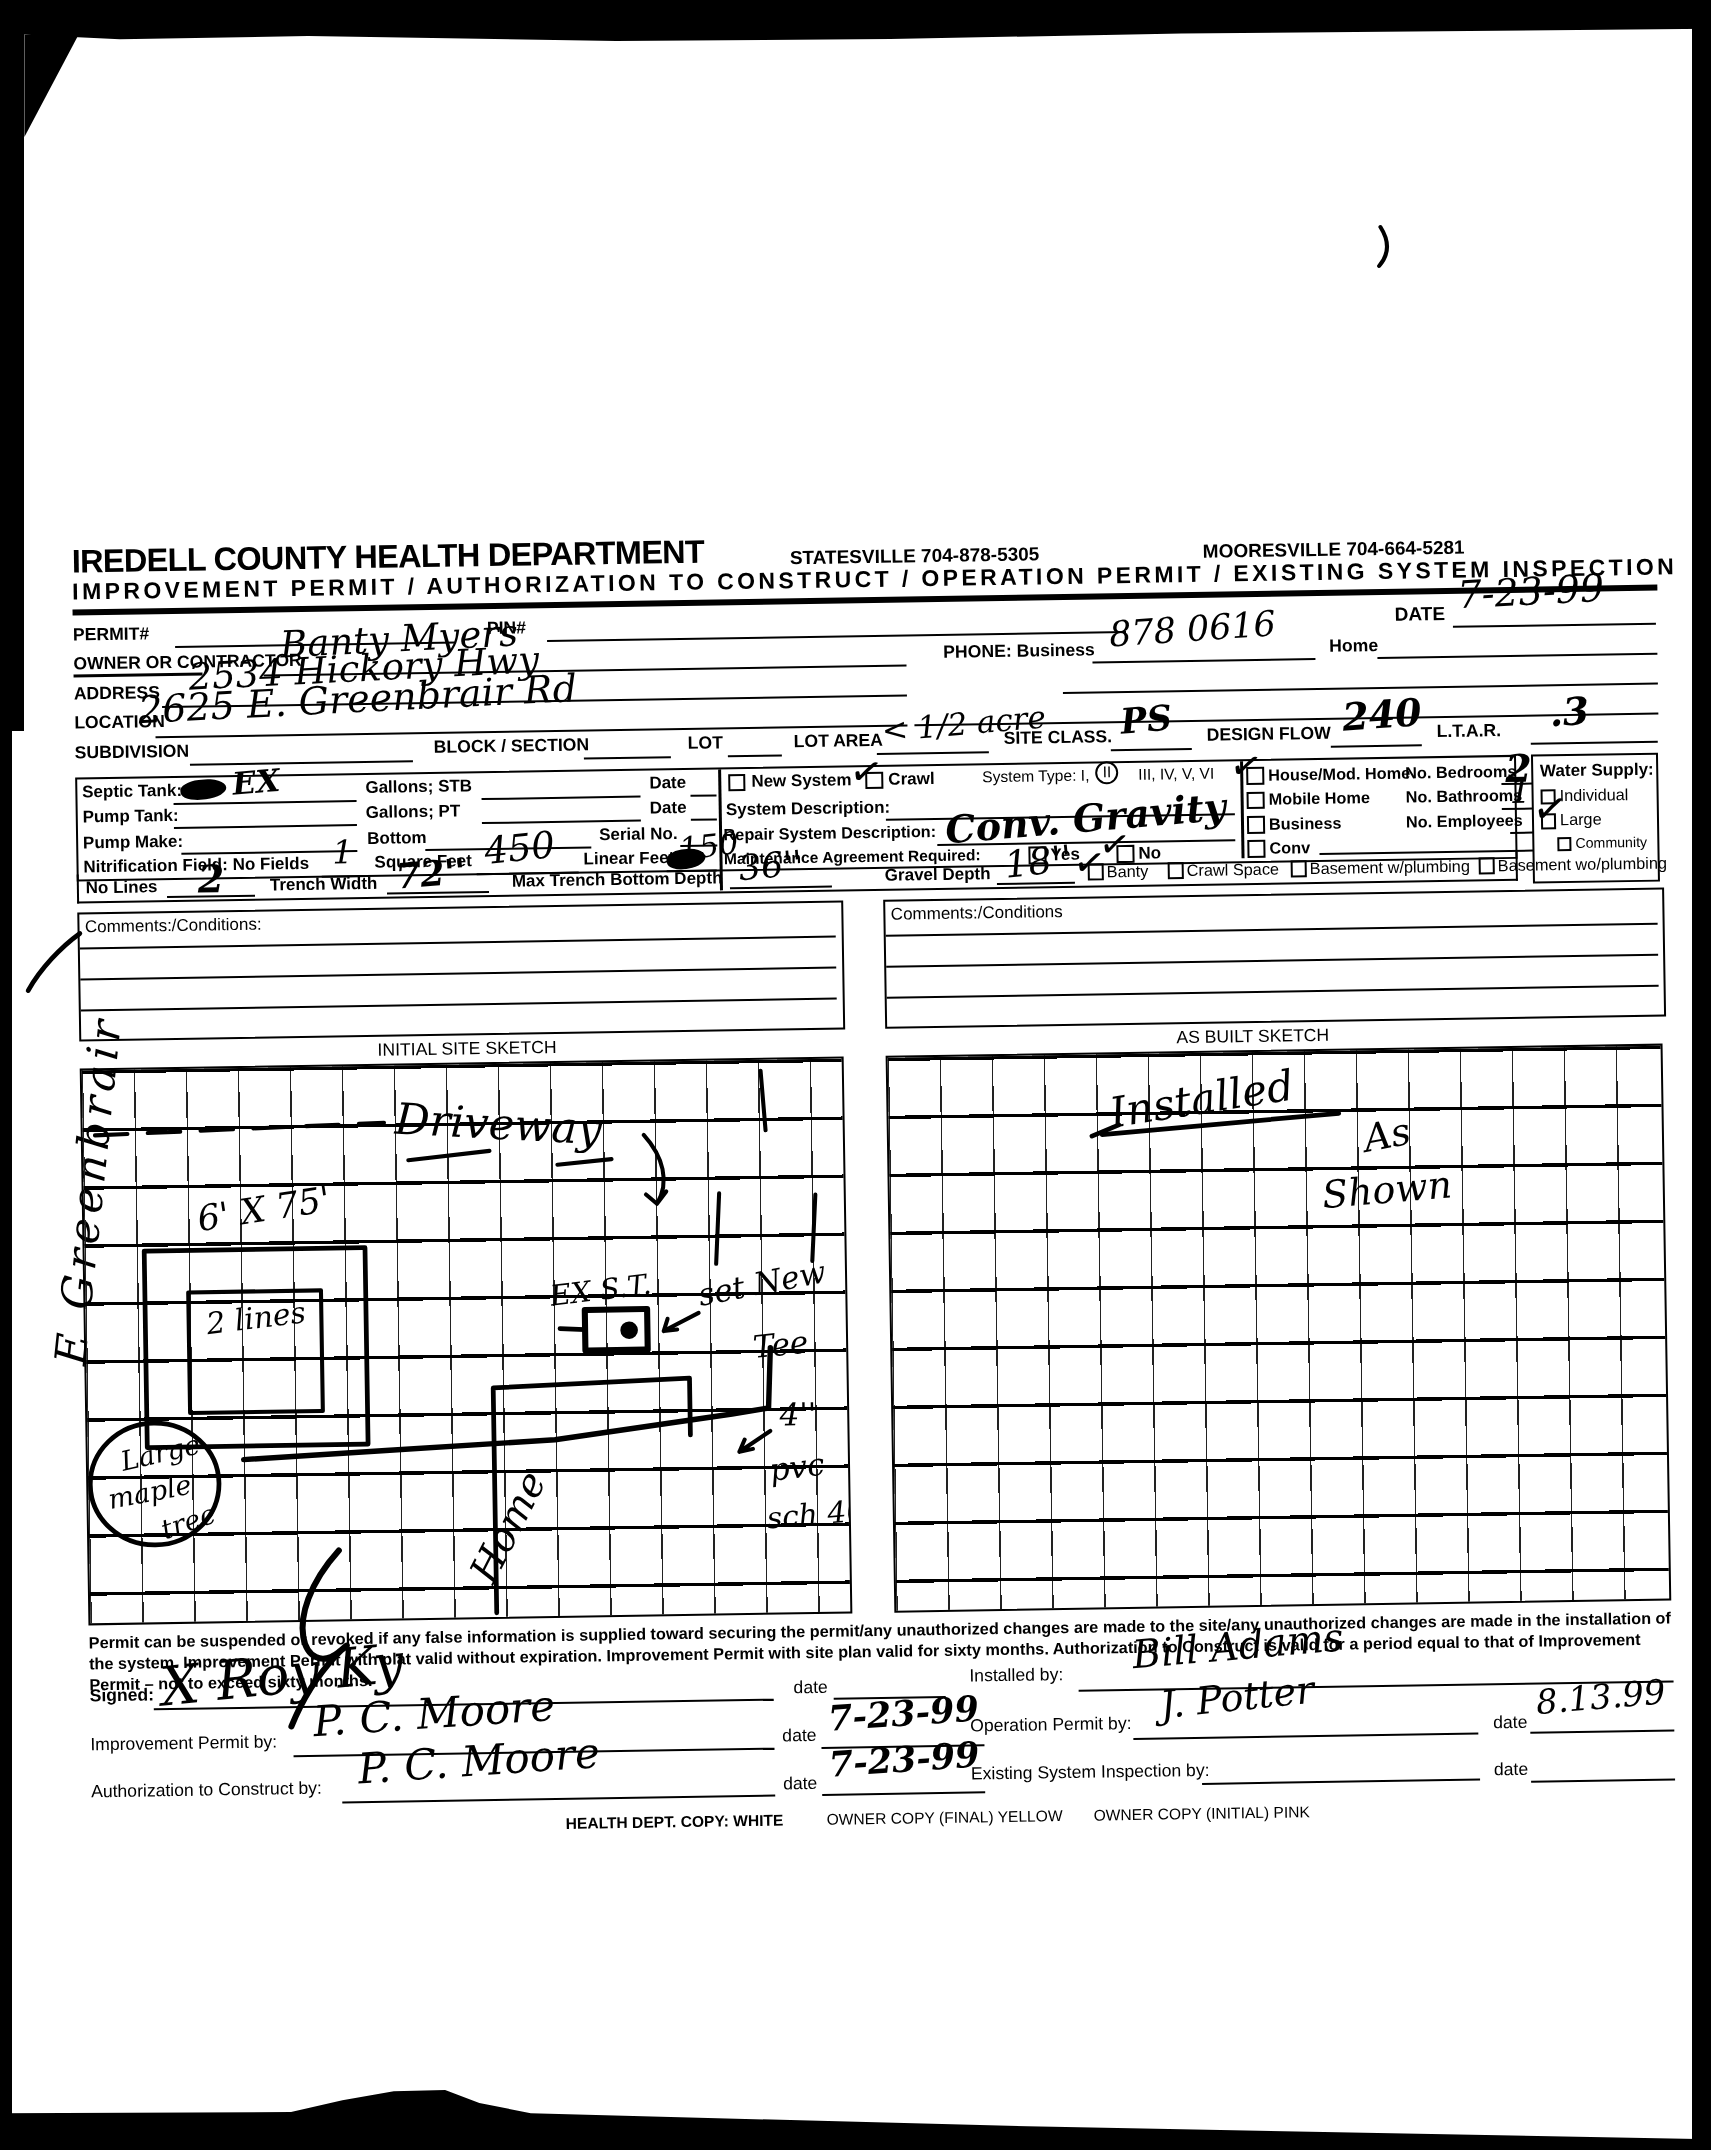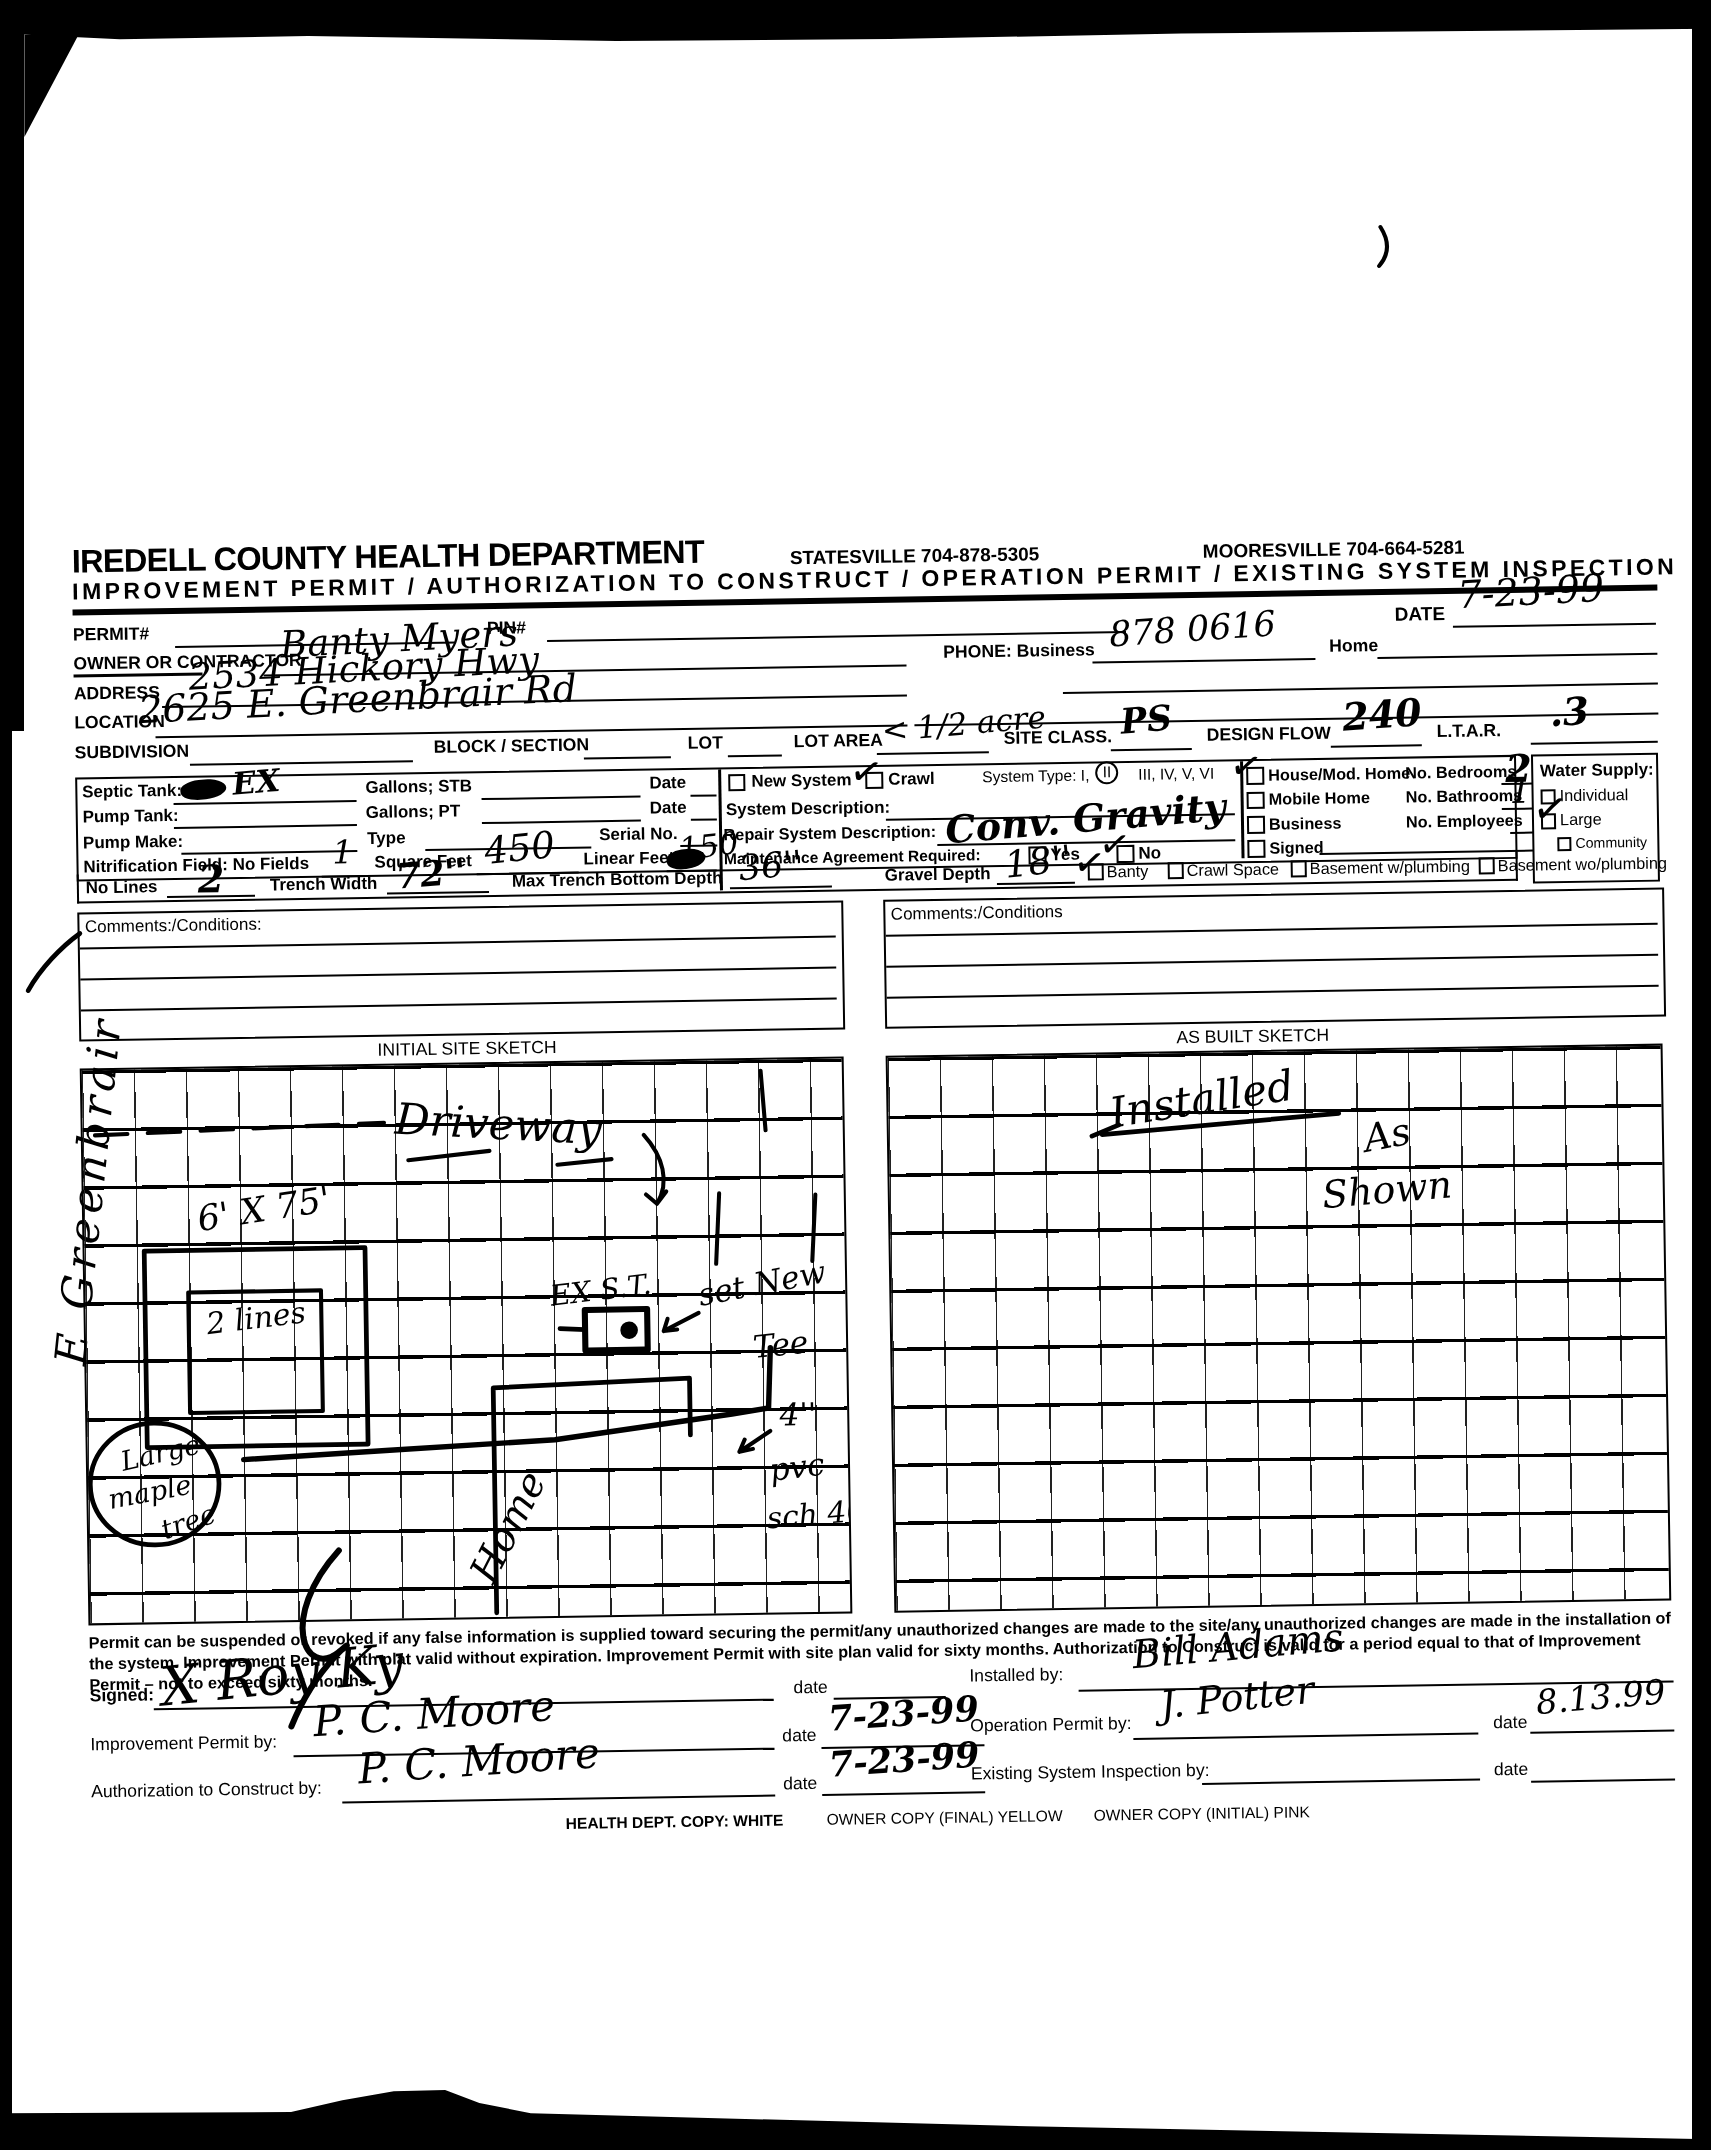--- a/index.html
+++ b/index.html
@@ -118,21 +118,21 @@
 
       <div class="a p" style="left:6.8px;top:30px;font-size:17px;">Pump Tank:</div>
       <div class="ln" style="left:98px;top:51px;width:183px;"></div>
       <div class="a p" style="left:290px;top:30px;font-size:17px;">Gallons;  PT</div>
       <div class="ln" style="left:406px;top:51px;width:159px;"></div>
       <div class="a p" style="left:574px;top:30px;font-size:17px;">Date</div>
       <div class="ln" style="left:615px;top:51px;width:26px;"></div>
 
       <div class="a p" style="left:6.8px;top:56px;font-size:17px;">Pump Make:</div>
       <div class="ln" style="left:105px;top:77px;width:176px;"></div>
-      <div class="a p" style="left:291px;top:56px;font-size:17px;">Type</div>
+      <div class="a p" style="left:291px;top:56px;font-size:17px;">Bottom</div>
       <div class="ln" style="left:349px;top:77px;width:166px;"></div>
       <div class="a p" style="left:523px;top:56px;font-size:17px;">Serial No.</div>
       <div class="ln" style="left:604px;top:77px;width:37px;"></div>
 
       <div class="a p" style="left:6.8px;top:80px;font-size:17px;">Nitrification Field: No Fields</div>
       <div class="a hw" style="left:256px;top:60px;font-size:32.5px;">1</div>
       <div class="ln" style="left:245px;top:102px;width:45px;"></div>
       <div class="a p" style="left:298px;top:80px;font-size:17px;">Square Feet</div>
       <div class="a hw" style="left:408px;top:56px;font-size:37px;transform:rotate(-5deg);">450</div>
       <div class="ln" style="left:400px;top:102px;width:102px;"></div>
@@ -177,21 +177,21 @@
       <span class="cb" style="left:4.1px;top:32.5px;"></span>
       <div class="a p" style="left:26px;top:31px;font-size:16.3px;">Mobile Home</div>
       <div class="a p" style="left:163px;top:31px;font-size:16.3px;">No. Bathrooms</div>
       <div class="a hw" style="left:267px;top:16.3px;font-size:34px;">1</div>
       <div class="ln" style="left:259px;top:53px;width:31px;"></div>
       <span class="cb" style="left:4.1px;top:57px;"></span>
       <div class="a p" style="left:26px;top:56px;font-size:16.3px;">Business</div>
       <div class="a p" style="left:163px;top:56px;font-size:16.3px;">No. Employees</div>
       <div class="ln" style="left:267px;top:77px;width:23px;"></div>
       <span class="cb" style="left:4.1px;top:81px;"></span>
-      <div class="a p" style="left:26px;top:80px;font-size:16.3px;">Signed</div>
+      <div class="a p" style="left:26px;top:80px;font-size:16.3px;">Conv</div>
       <div class="ln" style="left:76px;top:95px;width:214px;"></div>
     </div>
 
     <div class="box" style="left:1456px;top:261px;width:123px;height:125px;">
       <div class="a p" style="left:6.8px;top:5.4px;font-size:17px;">Water Supply:</div>
       <span class="cb" style="left:6.8px;top:32.5px;width:11.5px;height:11.5px;"></span>
       <div class="a p" style="left:26px;top:30px;font-size:16.3px;font-weight:500;">Individual</div>
       <span class="cb" style="left:6.8px;top:57px;width:11.5px;height:11.5px;"></span>
       <span class="check" style="left:-1.4px;top:28.4px;font-size:42px;transform:rotate(10deg);">✓</span>
       <div class="a p" style="left:26px;top:54px;font-size:16.3px;font-weight:500;">Large</div>

